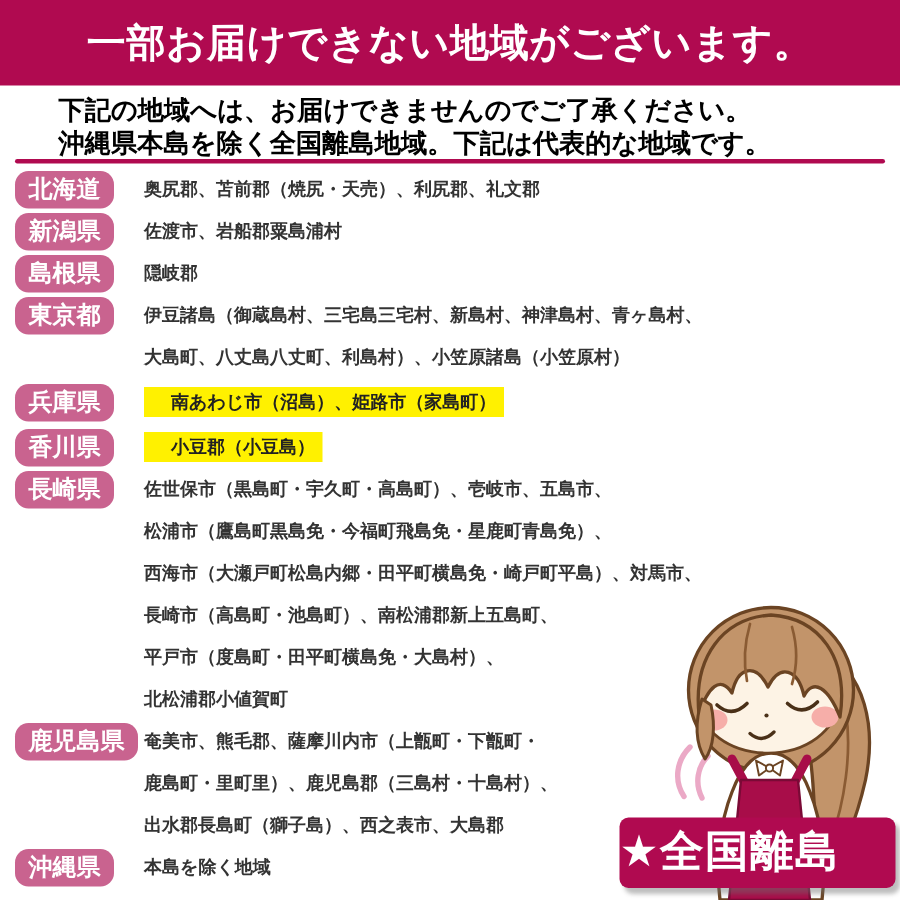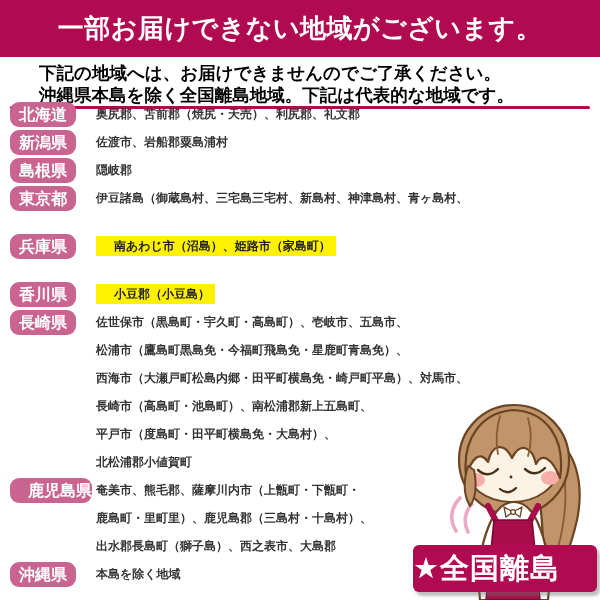--- a/index.html
+++ b/index.html
@@ -16,31 +16,31 @@
   }
   .notice {
     position:absolute; top:62px; left:39px;
     font-size:17.5px; font-weight:bold; line-height:22px; color:#000000;
     white-space:nowrap;
   }
   .rule {
     position:absolute; top:106px; left:10px; width:580px; height:3px;
     background:#B00A50; border-radius:2px;
   }
-  .list { position:absolute; top:100px; left:0; width:588px; }
+  .list { position:absolute; top:112px; left:0; width:588px; }
   .row { position:relative; }
-  .row.hl-row { margin-top:20px; }
+  .row.hl-row { margin-top:2px; }
   .pref {
     position:absolute; left:10px; top:2px;
     width:66px; height:25px; border-radius:9px;
     background:#C9638F; color:#fff;
     font-size:16px; font-weight:bold; text-align:center; line-height:25px;
     letter-spacing:0;
   }
-  .pref.wide { width:82px;text-align:right; }
+  .pref.wide { width:82px; }
   .lines { margin-left:96px; }
   .line {
     font-size:12px; font-weight:700; line-height:28px;
     color:#333; white-space:nowrap; letter-spacing:0;
   }
   .line .hl {
     background:#FFF100; color:#222; padding:3px 5px 3px 18px;
   }
   .illustration { position:absolute; left:430px; top:390px; width:170px; height:210px; z-index:1; }
   .badge {
@@ -83,20 +83,21 @@
     <div class="pref">島根県</div>
     <div class="lines">
         <div class="line">隠岐郡</div>
       </div>
   </div>
 
   <div class="row">
     <div class="pref">東京都</div>
     <div class="lines">
       <div class="line">伊豆諸島（御蔵島村、三宅島三宅村、新島村、神津島村、青ヶ島村、</div>
+      <div class="line">大島町、八丈島八丈町、利島村）、小笠原諸島（小笠原村）</div>
     </div>
   </div>
 
   <div class="row hl-row">
     <div class="pref">兵庫県</div>
     <div class="lines">
         <div class="line"><span class="hl">南あわじ市（沼島）、姫路市（家島町）</span></div>
       </div>
   </div>
 

